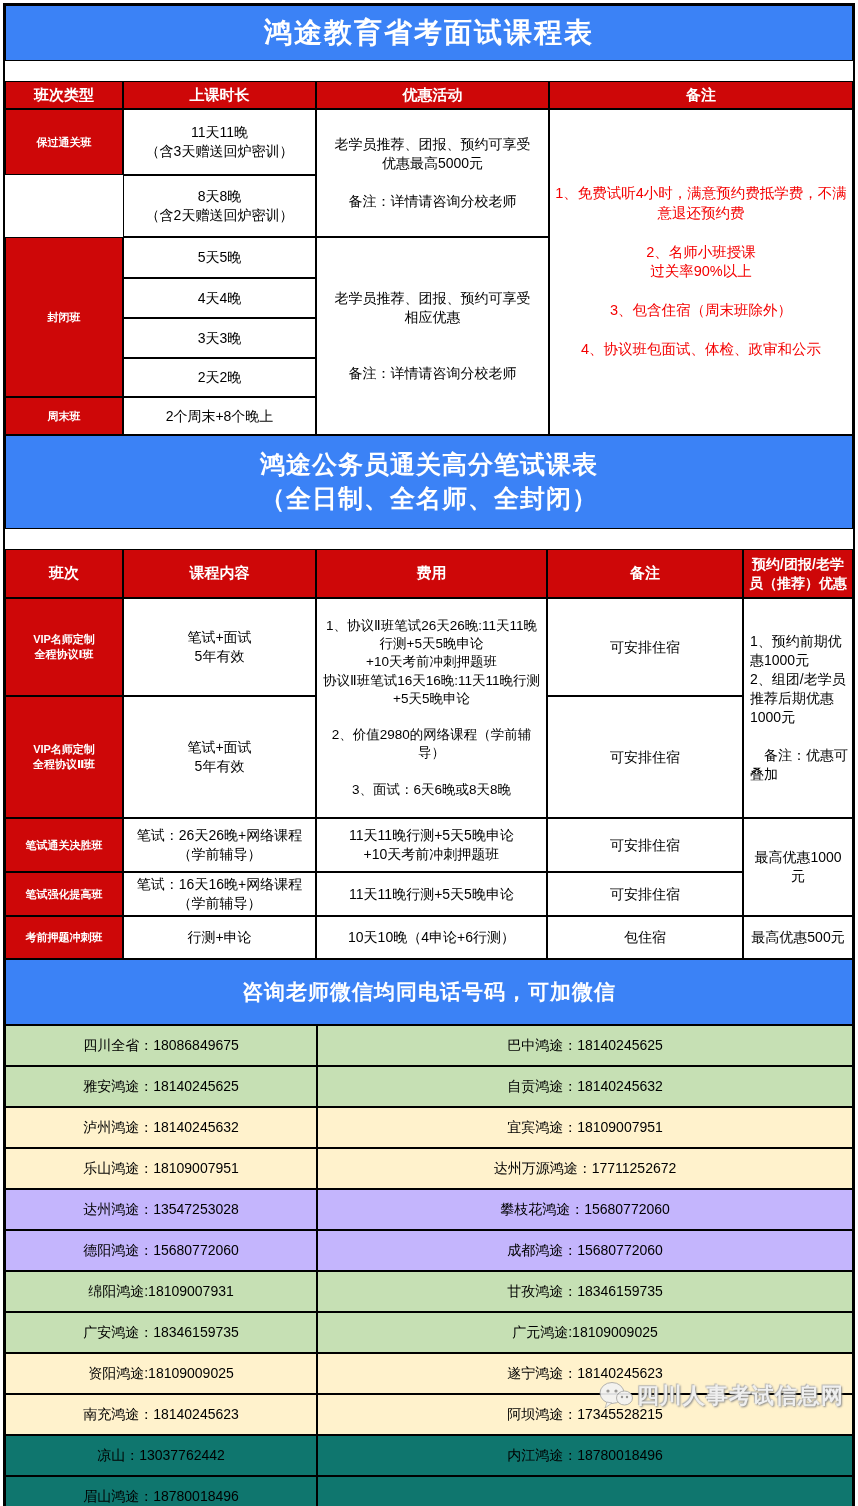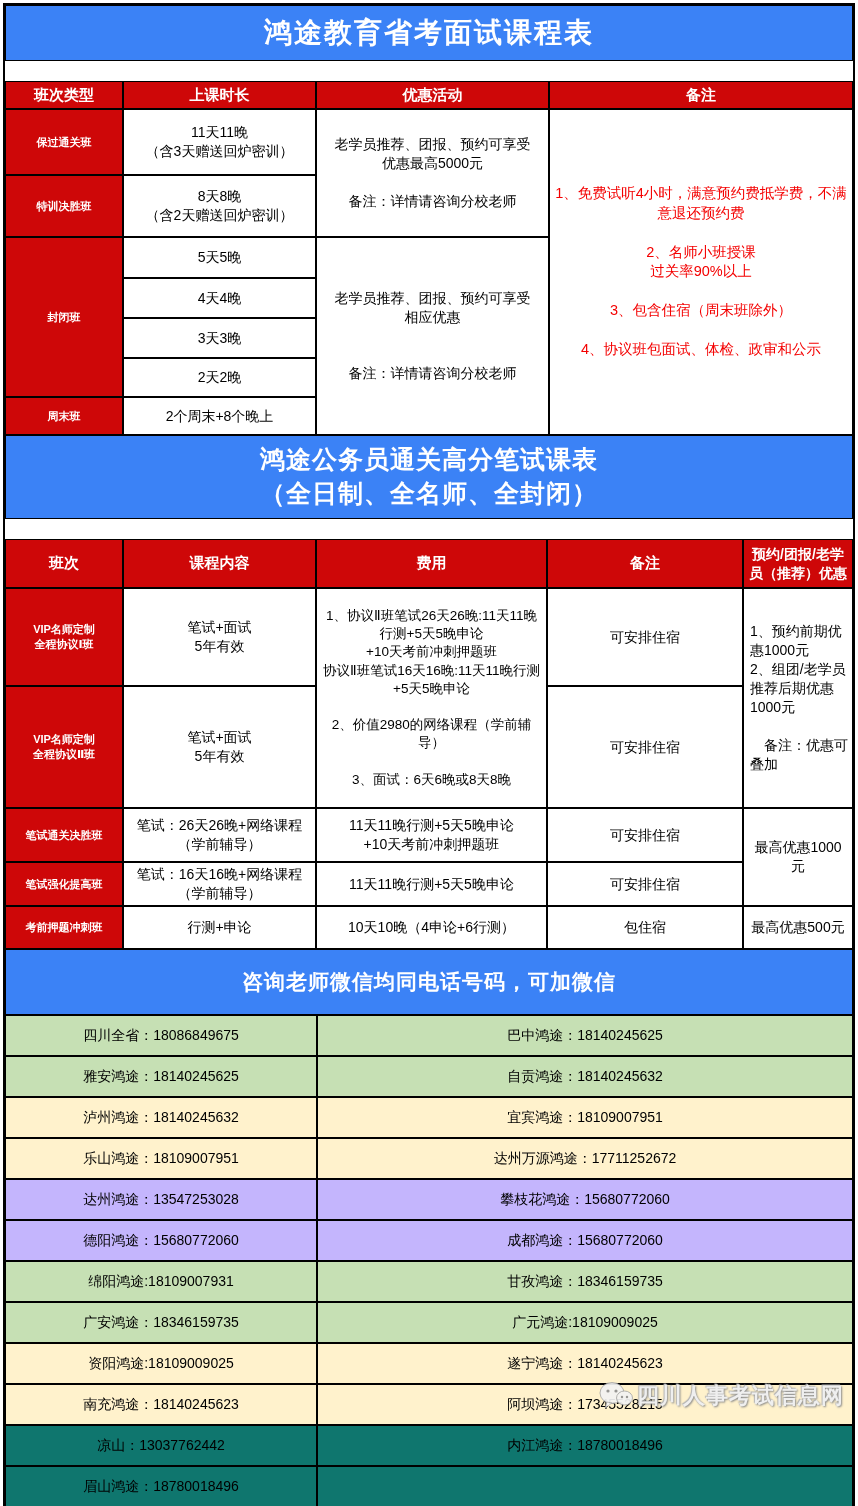--- a/index.html
+++ b/index.html
@@ -21,21 +21,21 @@
   }
   .cell.red-cell { background:#CE0708; color:#fff; font-weight:bold; font-size:11px; }
   .cell.hdr { background:#CE0708; color:#fff; font-weight:bold; font-size:15px;margin-top:20px; }
   .title-band {
     border:1px solid #000;
     display:flex; flex-direction:column; align-items:center; justify-content:center;
     text-align:center; font-family:"DejaVu Serif","Liberation Serif",serif;
     font-weight:bold;
   }
   #title1 { height:56px; font-size:28px; letter-spacing:2px; }
-  #title2 { height:84px; font-size:25px; letter-spacing:1px; line-height:1.35; }
+  #title2 { height:94px; font-size:25px; letter-spacing:1px; line-height:1.35; }
   #banner { height:66px; font-size:21px; letter-spacing:1px; font-family:"Liberation Sans","DejaVu Sans",sans-serif; }
   #table1 {
     display:grid;
     grid-template-columns:118px 193px 233px 1fr;
     grid-template-rows:48px 66px 62px 41px 40px 40px 39px 38px;
   }
   #table2 {
     display:grid;
     grid-template-columns:118px 193px 231px 196px 1fr;
     grid-template-rows:69px 98px 122px 54px 44px 43px;
@@ -68,21 +68,20 @@
 
   <div id="title1" class="title-band red-bg">鸿途教育省考面试课程表</div>
 
   <div id="table1">
     <div class="cell hdr" style="grid-row:1;grid-column:1">班次类型</div>
     <div class="cell hdr" style="grid-row:1;grid-column:2">上课时长</div>
     <div class="cell hdr" style="grid-row:1;grid-column:3">优惠活动</div>
     <div class="cell hdr" style="grid-row:1;grid-column:4">备注</div>
 
     <div class="cell red-cell" style="grid-row:2;grid-column:1">保过通关班</div>
-    <div class="cell red-cell" style="grid-row:3;grid-column:1">特训决胜班</div>
     <div class="cell red-cell" style="grid-row:4 / span 4;grid-column:1">封闭班</div>
     <div class="cell red-cell" style="grid-row:8;grid-column:1">周末班</div>
 
     <div class="cell" style="grid-row:2;grid-column:2">11天11晚
 （含3天赠送回炉密训）</div>
     <div class="cell" style="grid-row:3;grid-column:2">8天8晚
 （含2天赠送回炉密训）</div>
     <div class="cell" style="grid-row:4;grid-column:2">5天5晚</div>
     <div class="cell" style="grid-row:5;grid-column:2">4天4晚</div>
     <div class="cell" style="grid-row:6;grid-column:2">3天3晚</div>

